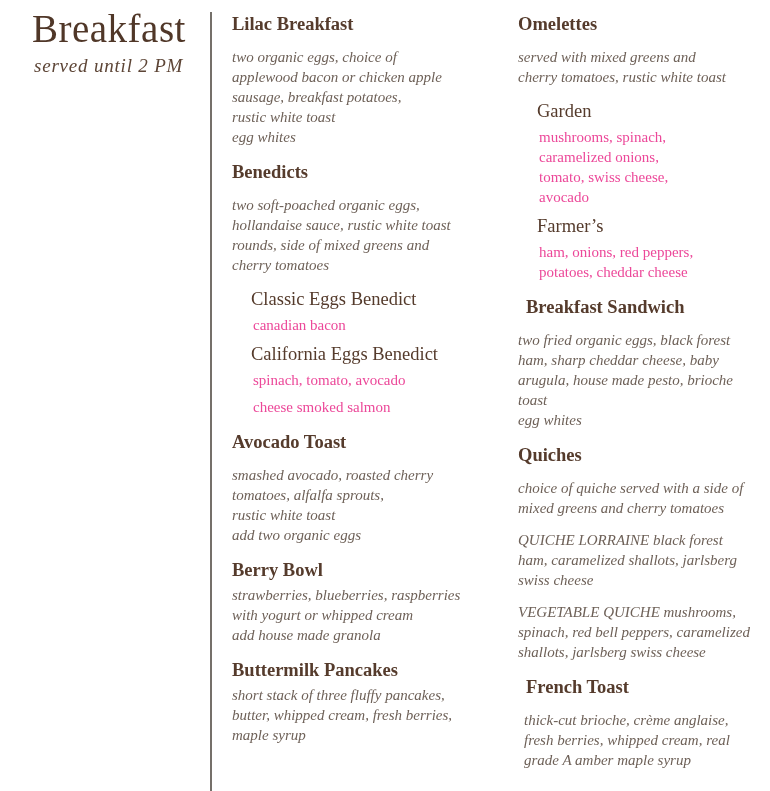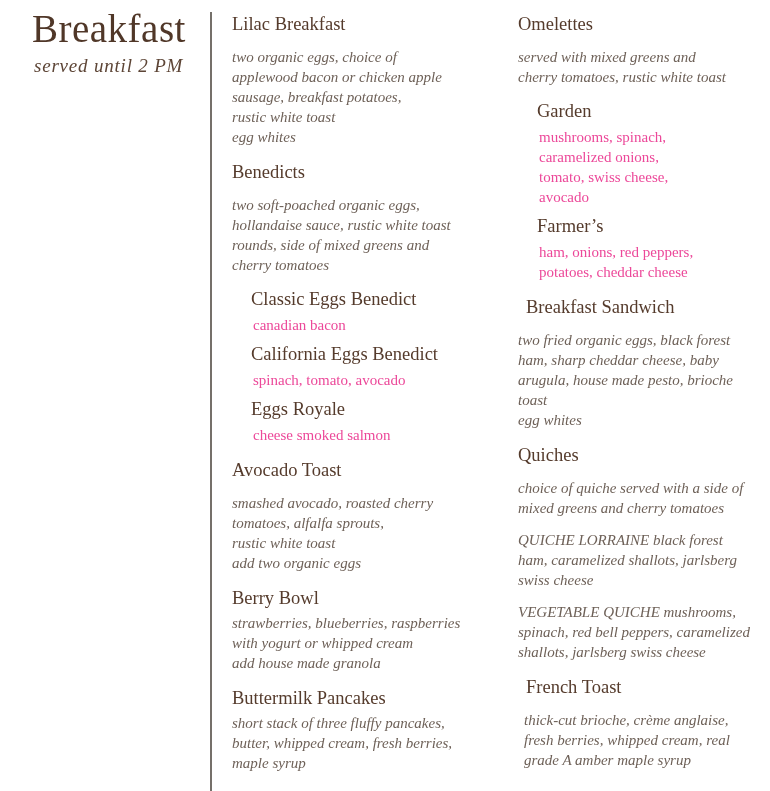--- a/index.html
+++ b/index.html
@@ -56,21 +56,21 @@
     display: flex;
   }
   .col { box-sizing: border-box; }
   .col-left  { width: 286px; padding-right: 24px; }
   .col-right { width: 252px; }
 
   .sec { margin-bottom: 13px; }
   .h {
     margin: 0 0 11px 0;
     font-size: 18.5px;
-    font-weight: normal;
+    font-weight: bold;
     color: #553b2c;
     line-height: 1.3;
   }
   .sec.tight .h { margin-bottom: 3px; }
   .h.indent-sm { margin-left: 8px; }
   .d {
     margin: 0;
     font-size: 15px;
     line-height: 20px;
     color: #6e6158;
@@ -128,21 +128,20 @@
 cherry tomatoes</p>
         <div class="sub">
           <h3 class="sh">Classic Eggs Benedict</h3>
           <p class="sd">canadian bacon</p>
         </div>
         <div class="sub">
           <h3 class="sh">California Eggs Benedict</h3>
           <p class="sd">spinach, tomato, avocado</p>
         </div>
         <div class="sub">
-          <h3 class="sh">Eggs Royale</h3>
           <p class="sd">cheese smoked salmon</p>
         </div>
       </div>
 
       <div class="sec">
         <h2 class="h">Avocado Toast</h2>
         <p class="d">smashed avocado, roasted cherry
 tomatoes, alfalfa sprouts,
 rustic white toast
 add two organic eggs</p>

